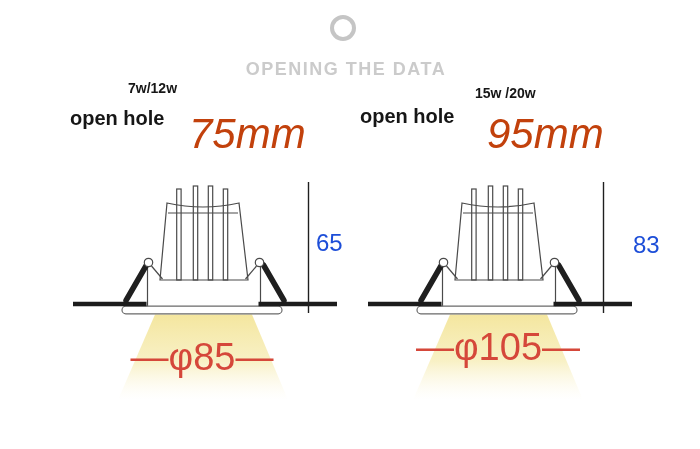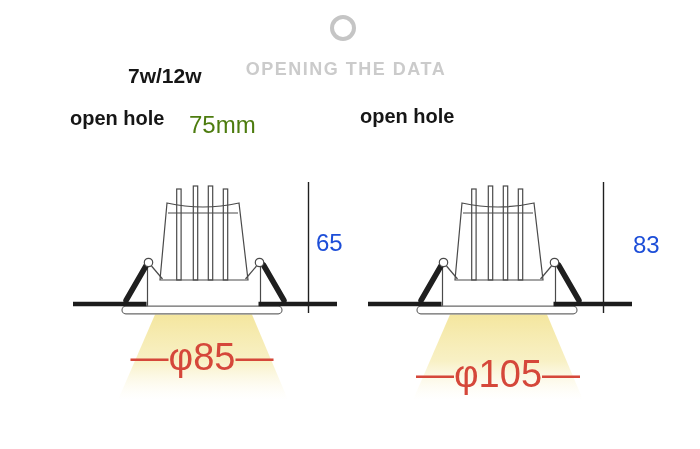--- a/index.html
+++ b/index.html
@@ -9,52 +9,54 @@
   }
   .abs{position:absolute;line-height:1;white-space:nowrap;}
   .ring{
     position:absolute;left:330px;top:15px;width:26px;height:26px;box-sizing:border-box;
     border:4px solid #c5c5c5;border-radius:50%;
   }
   .main-title{
     left:346px;top:60px;transform:translateX(-50%);
     color:#cbcbcb;font-size:18px;font-weight:700;letter-spacing:1.5px;text-align:center;
   }
-  .wattage{font-size:21px;font-weight:700;color:#161616;}
+  .wattage{font-size:14px;font-weight:700;color:#161616;margin-top:16px;}
   .wattage-1{left:128px;top:65px;}
   .wattage-2{left:475px;top:70px;}
   .openhole{font-size:20px;font-weight:700;color:#161616;}
   .openhole-1{left:70px;top:108px;}
   .openhole-2{left:360px;top:106px;}
-  .holeval{font-size:24px;font-weight:400;color:#4d7c0f;}
+  .holeval{font-size:42px;font-weight:400;color:#c2410c;font-style:italic;}
   .holeval-1{left:189px;top:113px;}
   .holeval-2{left:487px;top:113px;}
   .fixture{position:absolute;top:180px;width:270px;height:225px;}
   .fixture-1{left:70px;}
   .fixture-2{left:365px;}
   .heightval{font-size:24px;font-weight:400;color:#1d4ed8;}
   .heightval-1{left:316px;top:231px;}
   .heightval-2{left:633px;top:233px;}
   .beamval{font-size:38px;font-weight:400;color:#d5473a;transform:translateX(-50%);}
   .beamval-1{left:202px;top:338px;}
-  .beamval-2{left:498px;top:355px;text-align:center;}
+  .beamval-2{left:498px;top:328px;text-align:center;}
 </style>
 </head>
 <body>
 
 <div class="canvas">
 
   <div class="ring"></div>
   <div class="abs main-title">OPENING THE DATA</div>
 
   <div class="abs wattage wattage-1">7w/12w</div>
   <div class="abs openhole openhole-1">open hole</div>
   <div class="abs holeval holeval-1">75mm</div>
 
+  <div class="abs wattage wattage-2">15w /20w</div>
   <div class="abs openhole openhole-2">open hole</div>
+  <div class="abs holeval holeval-2">95mm</div>
 
   <svg class="fixture fixture-1" viewBox="0 0 270 225">
     <defs>
       <linearGradient id="coneGrad1" x1="0" y1="134" x2="0" y2="220" gradientUnits="userSpaceOnUse">
         <stop offset="0" stop-color="#f4e69e" stop-opacity="1"></stop>
         <stop offset="0.55" stop-color="#f7eebb" stop-opacity="0.85"></stop>
         <stop offset="1" stop-color="#fcf8e6" stop-opacity="0"></stop>
       </linearGradient>
     </defs>
     <g>

